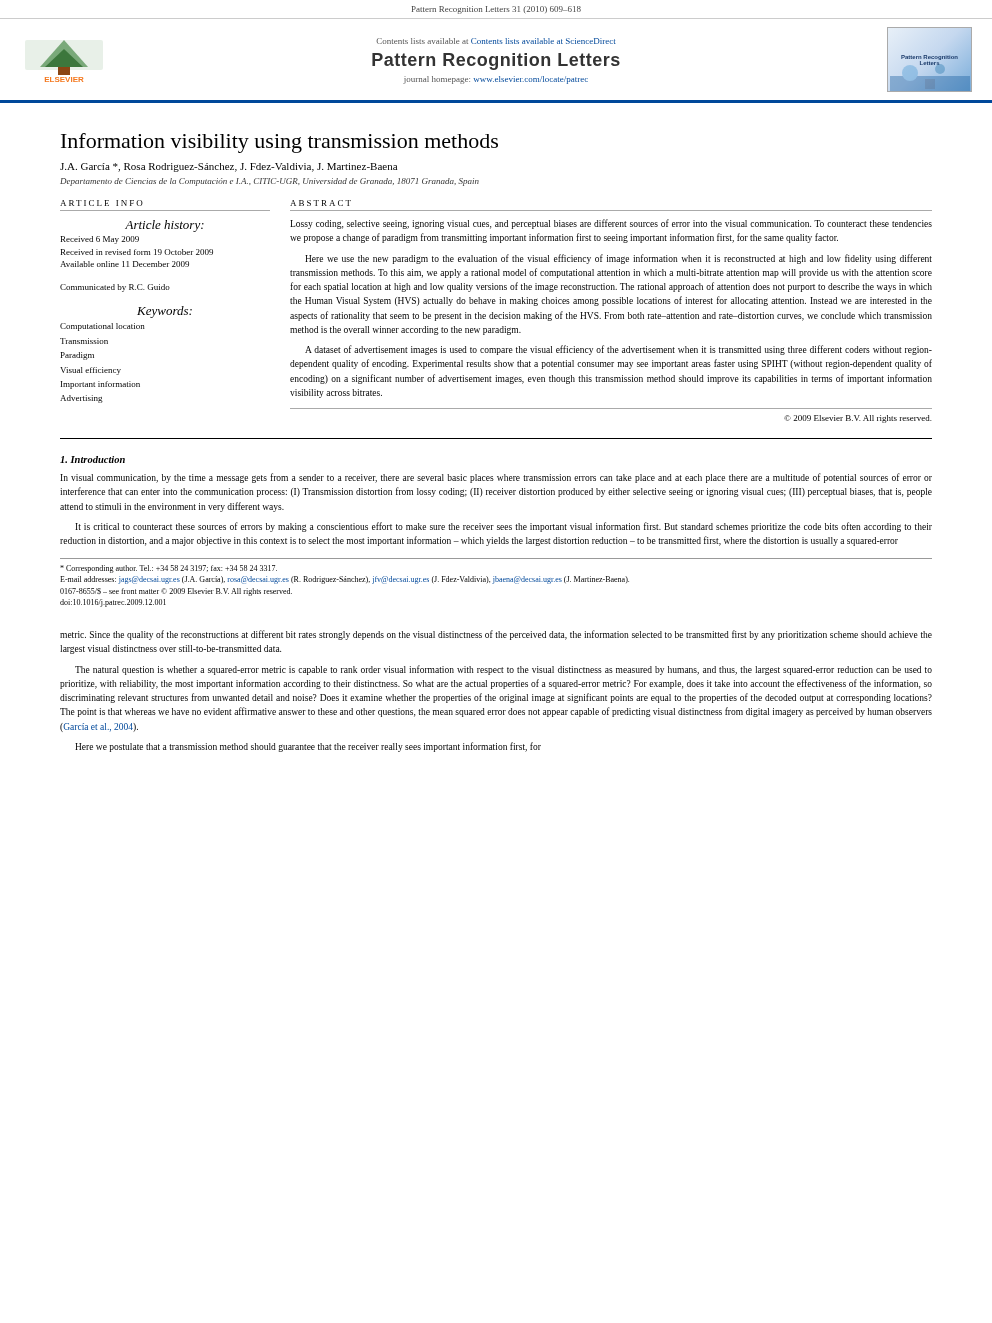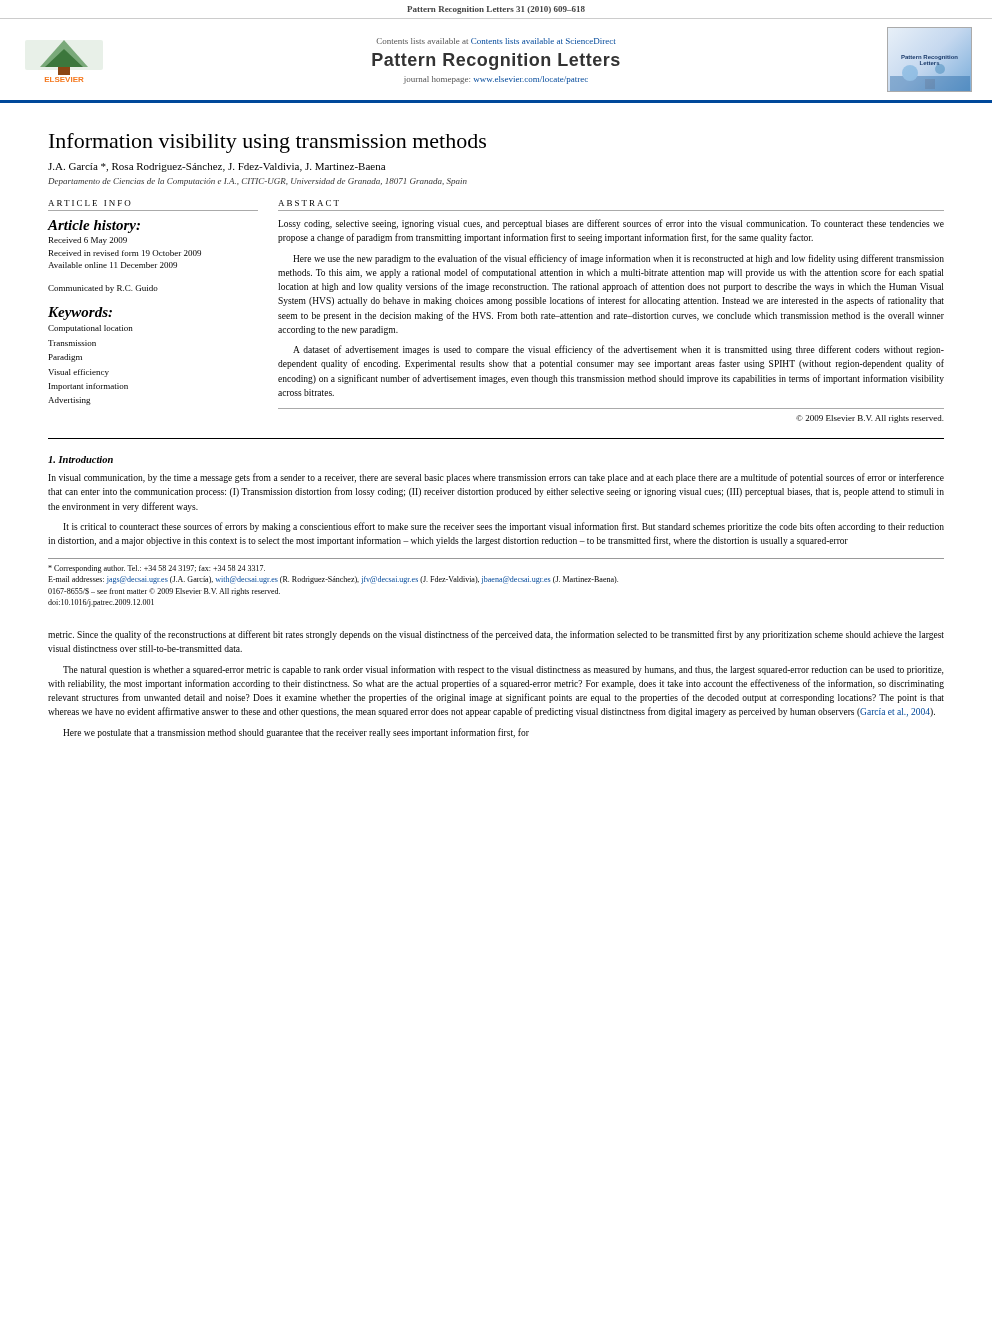--- a/index.html
+++ b/index.html
@@ -13,21 +13,20 @@
     }
 
     
     .top-bar {
       background: #fff;
       border-bottom: 1px solid #ccc;
       text-align: center;
       padding: 4px 15px;
       font-size: 9px;
       color: #444;
-      font-weight: bold;
     }
 
     
     .journal-header {
       display: flex;
       align-items: center;
       justify-content: space-between;
       padding: 8px 20px;
       border-bottom: 3px solid #00489a;
     }
@@ -85,21 +84,21 @@
       font-weight: bold;
       color: #1a3a6a;
       text-align: center;
       font-family: Arial, sans-serif;
       padding: 2px;
       z-index: 1;
     }
 
     
     .main-content {
-      padding: 15px 48px;
+      padding: 15px 60px;
     }
 
     
     .article-title {
       font-size: 22px;
       font-weight: normal;
       color: #000;
       margin-top: 10px;
       margin-bottom: 6px;
       font-family: 'Times New Roman', Times, serif;
@@ -141,24 +140,25 @@
       text-transform: uppercase;
       border-bottom: 1px solid #aaa;
       padding-bottom: 2px;
       margin-bottom: 6px;
     }
 
     .info-block {
       margin-bottom: 10px;
     }
     .info-label {
-      font-size: 15px;
+      font-size: 13px;
       font-style: italic;
-      font-weight: bold;
-      color: #000;
+      font-weight: normal;
+      color: #000;
+      text-align: center;
     }
     .info-text {
       font-size: 9px;
       color: #000;
       line-height: 1.4;
     }
 
     .keywords-list {
       font-size: 9px;
       color: #000;
@@ -362,21 +362,21 @@
         <span>1.</span> <span>Introduction</span>
       </div>
       <div class="body-text">
         <p>In visual communication, by the time a message gets from a sender to a receiver, there are several basic places where transmission errors can take place and at each place there are a multitude of potential sources of error or interference that can enter into the communication process: (I) Transmission distortion from lossy coding; (II) receiver distortion produced by either selective seeing or ignoring visual cues; (III) perceptual biases, that is, people attend to stimuli in the environment in very different ways.</p>
         <p>It is critical to counteract these sources of errors by making a conscientious effort to make sure the receiver sees the important visual information first. But standard schemes prioritize the code bits often according to their reduction in distortion, and a major objective in this context is to select the most important information – which yields the largest distortion reduction – to be transmitted first, where the distortion is usually a squared-error</p>
       </div>
 
       <div class="footnote-section">
         <div class="footnote-text">* Corresponding author. Tel.: +34 58 24 3197; fax: +34 58 24 3317.</div>
         <div class="footnote-text">
-          E-mail addresses: <span style="color:#00489a;">jags@decsai.ugr.es</span> (J.A. García), <span style="color:#00489a;">with@decsai.ugr.es</span> (R. Rodriguez-Sánchez), <span style="color:#00489a;">jfv@decsai.ugr.es</span> (J. Fdez-Valdivia), <span style="color:#00489a;">jbaena@decsai.ugr.es</span> (J. Martinez-Baena).
+          E-mail addresses: <span style="color:#00489a;">jags@decsai.ugr.es</span> (J.A. García), <span style="color:#00489a;">rosa@decsai.ugr.es</span> (R. Rodriguez-Sánchez), <span style="color:#00489a;">jfv@decsai.ugr.es</span> (J. Fdez-Valdivia), <span style="color:#00489a;">jbaena@decsai.ugr.es</span> (J. Martinez-Baena).
         </div>
         <div class="footnote-text">0167-8655/$ – see front matter © 2009 Elsevier B.V. All rights reserved.</div>
         <div class="footnote-text">doi:10.1016/j.patrec.2009.12.001</div>
       </div>
     </div>
 
     <div class="intro-right">
       <div class="body-text">
         <p>metric. Since the quality of the reconstructions at different bit rates strongly depends on the visual distinctness of the perceived data, the information selected to be transmitted first by any prioritization scheme should achieve the largest visual distinctness over still-to-be-transmitted data.</p>
         <p>The natural question is whether a squared-error metric is capable to rank order visual information with respect to the visual distinctness as measured by humans, and thus, the largest squared-error reduction can be used to prioritize, with reliability, the most important information according to their distinctness. So what are the actual properties of a squared-error metric? For example, does it take into account the effectiveness of the information, so discriminating relevant structures from unwanted detail and noise? Does it examine whether the properties of the original image at significant points are equal to the properties of the decoded output at corresponding locations? The point is that whereas we have no evident affirmative answer to these and other questions, the mean squared error does not appear capable of predicting visual distinctness from digital imagery as perceived by human observers (<span style="color:#00489a;">García et al., 2004</span>).</p>

